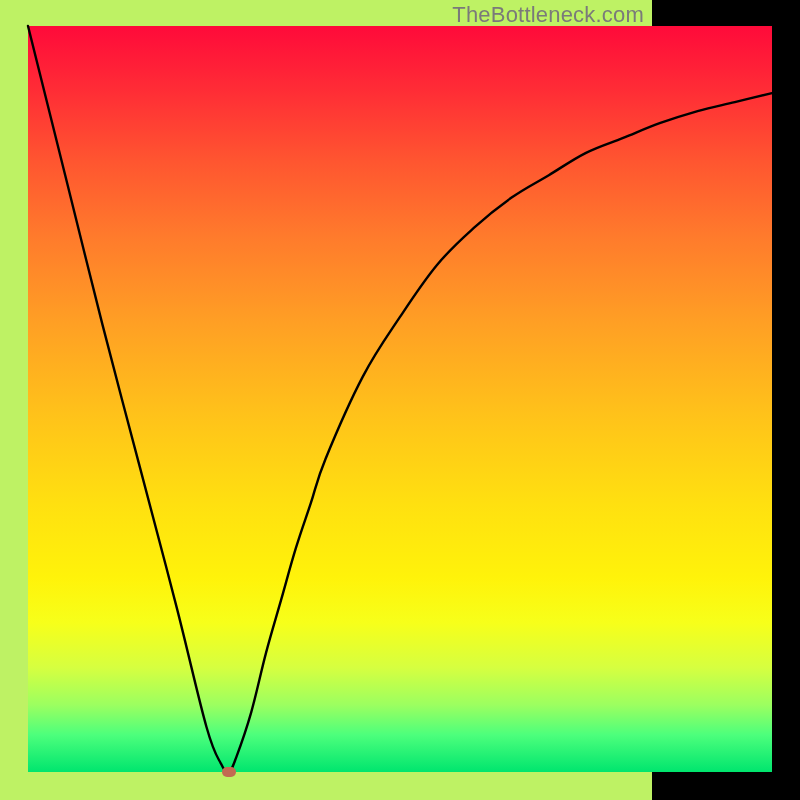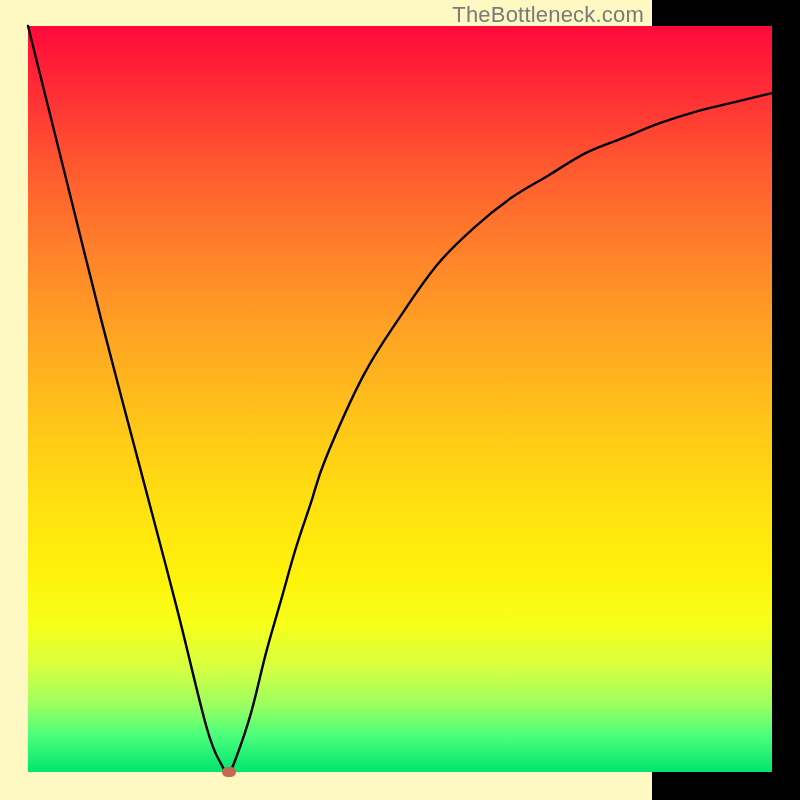--- a/index.html
+++ b/index.html
@@ -8,21 +8,21 @@
     width: 800px;
     height: 800px;
     overflow: hidden;
     background: #000;
     font-family: Arial, Helvetica, sans-serif;
   }
   .frame {
     position: relative;
     width: 652px;
     height: 800px;
-    background: #fef9c3;
+    background: #bef264;
   }
   .watermark {
     position: absolute;
     top: 2px;
     right: 8px;
     color: #7a7a7a;
     font-size: 22px;
     font-weight: 500;
     letter-spacing: 0.2px;
     z-index: 5;

